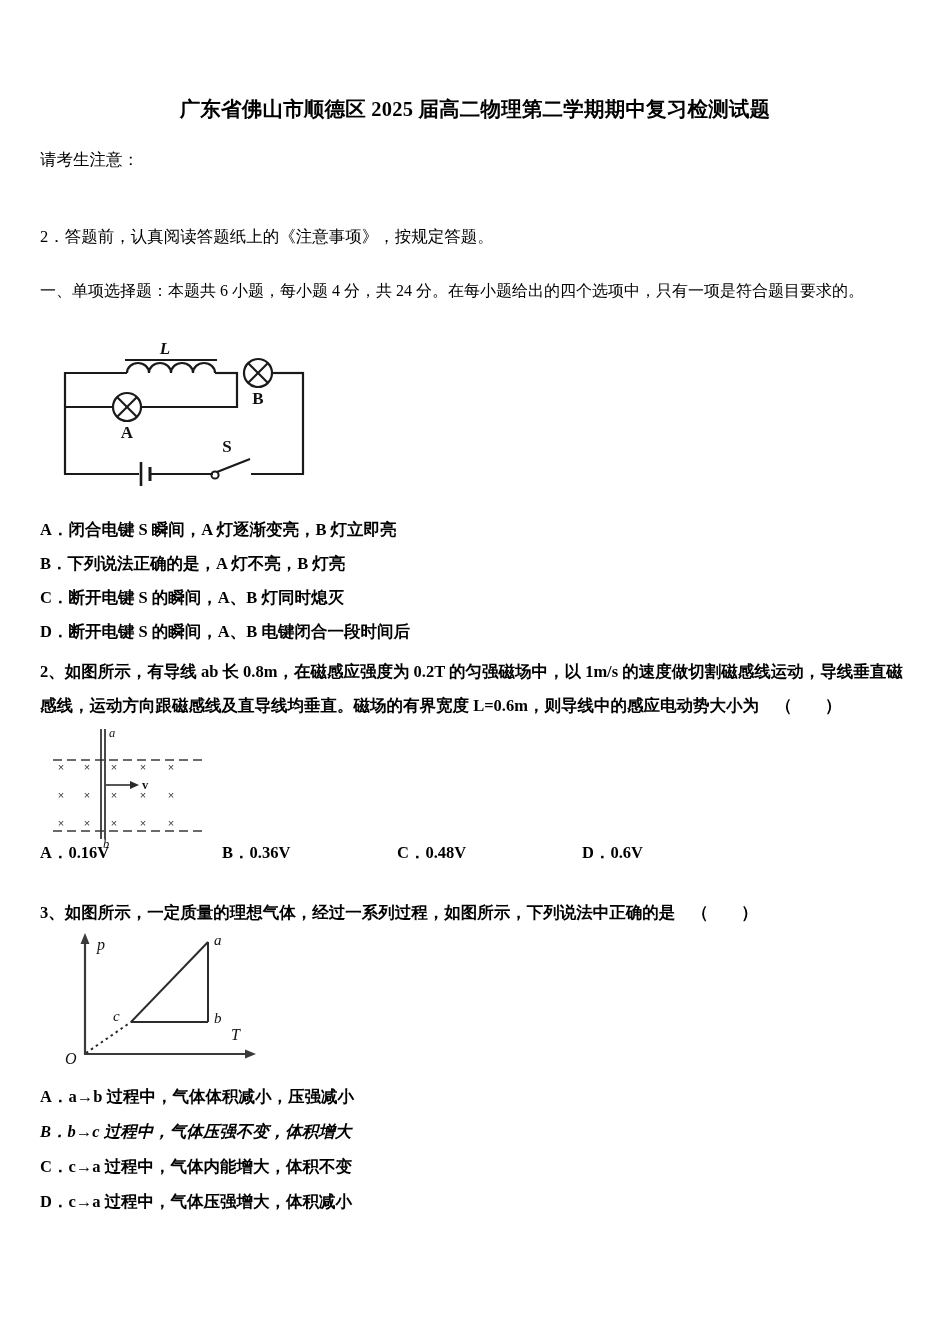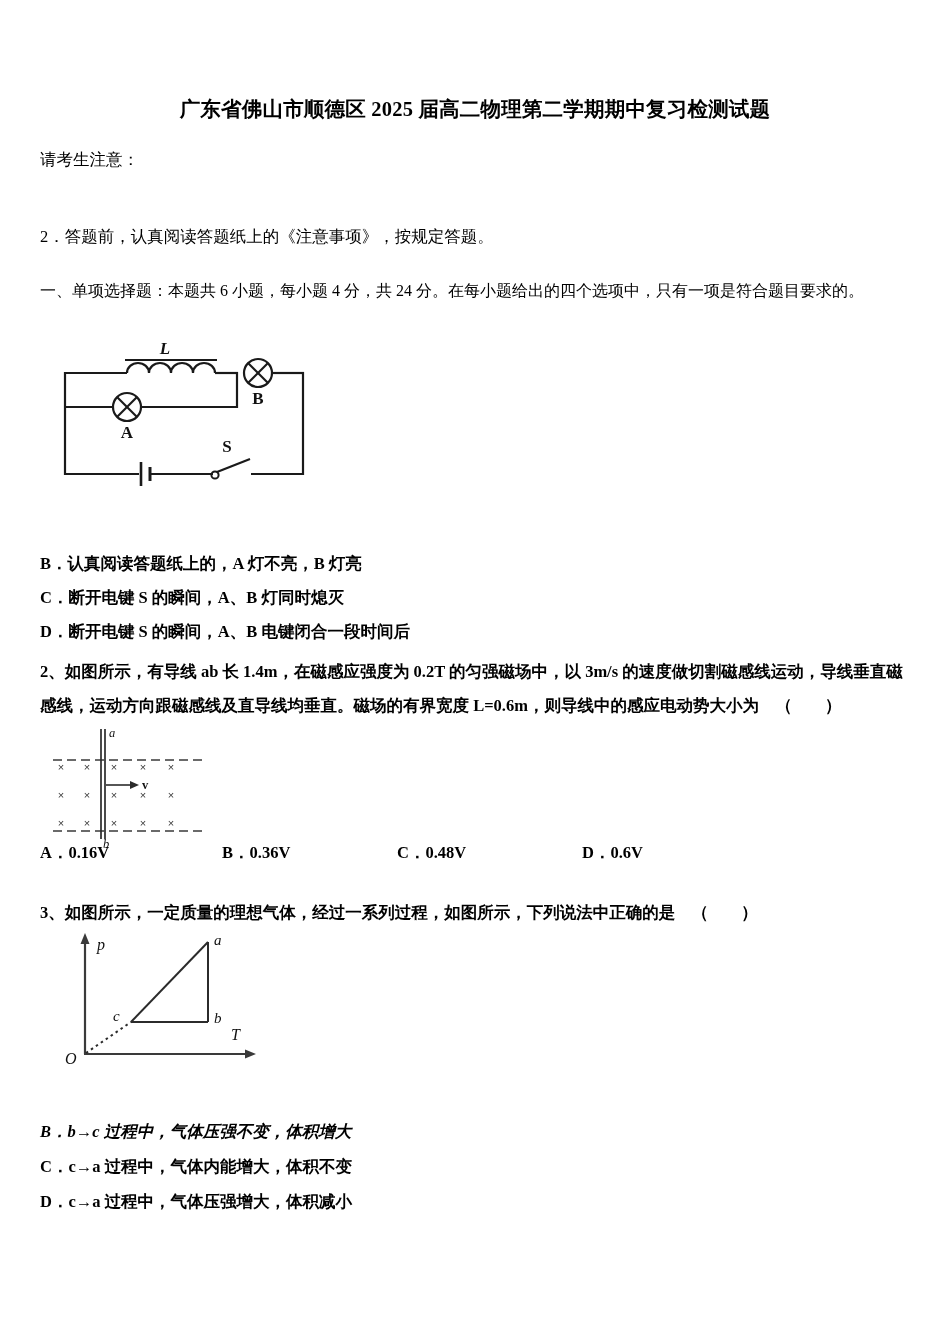--- a/index.html
+++ b/index.html
@@ -138,32 +138,35 @@
       <line x1="95" y1="129" x2="95" y2="143" stroke="#1a1a1a" stroke-width="3"></line>
       <line x1="96" y1="136" x2="158" y2="136" stroke="#1a1a1a" stroke-width="2.2"></line>
 
       <circle cx="160" cy="137" r="3.6" fill="none" stroke="#1a1a1a" stroke-width="2"></circle>
       <line x1="162" y1="134" x2="195" y2="121" stroke="#1a1a1a" stroke-width="2.2"></line>
       <line x1="196" y1="136" x2="248" y2="136" stroke="#1a1a1a" stroke-width="2.2"></line>
       <text x="172" y="114" font-family="'Liberation Serif',serif" font-size="17" font-weight="bold" text-anchor="middle" fill="#111">S</text>
     </svg>
   </div>
 
+  <div class="opt" style="top:519px;">
+    <span class="lab">A．</span><span>闭合电键 S 瞬间，A 灯逐渐变亮，B 灯立即亮</span>
+  </div>
   <div class="opt" style="top:553px;">
-    <span class="lab">B．</span><span>认真阅读答题纸上的，A 灯不亮，B 灯亮</span>
+    <span class="lab">B．</span><span>下列说法正确的是，A 灯不亮，B 灯亮</span>
   </div>
   <div class="opt" style="top:587px;">
     <span class="lab">C．</span><span>断开电键 S 的瞬间，A、B 灯同时熄灭</span>
   </div>
   <div class="opt" style="top:621px;">
     <span class="lab">D．</span><span>断开电键 S 的瞬间，A、B 电键闭合一段时间后</span>
   </div>
 
   <div class="q-text" style="top:655px;">
-    <span>2、</span><span>如图所示，有导线 ab 长 1.4m，在磁感应强度为 0.2T 的匀强磁场中，以 3m/s 的速度做切割磁感线运动，导线垂直磁感线，运动方向跟磁感线及直导线均垂直。磁场的有界宽度 L=0.6m，则导线中的感应电动势大小为　（　　）</span>
+    <span>2、</span><span>如图所示，有导线 ab 长 0.8m，在磁感应强度为 0.2T 的匀强磁场中，以 1m/s 的速度做切割磁感线运动，导线垂直磁感线，运动方向跟磁感线及直导线均垂直。磁场的有界宽度 L=0.6m，则导线中的感应电动势大小为　（　　）</span>
   </div>
 
   <div class="fig" style="left:45px; top:727px;">
     <svg width="170" height="122" viewBox="0 0 170 122">
 
       <line x1="8" y1="33" x2="162" y2="33" stroke="#3a3a3a" stroke-width="1.6" stroke-dasharray="9,5"></line>
 
       <line x1="8" y1="104" x2="162" y2="104" stroke="#3a3a3a" stroke-width="1.6" stroke-dasharray="9,5"></line>
 
       <line x1="56" y1="2" x2="56" y2="112" stroke="#2b2b2b" stroke-width="1.7"></line>
@@ -224,20 +227,23 @@
       <line x1="153" y1="14" x2="153" y2="94" stroke="#2b2b2b" stroke-width="2"></line>
 
       <line x1="153" y1="94" x2="76" y2="94" stroke="#2b2b2b" stroke-width="2"></line>
 
       <text x="159" y="17" font-family="'Liberation Serif',serif" font-size="15" font-style="italic" fill="#111">a</text>
       <text x="159" y="95" font-family="'Liberation Serif',serif" font-size="15" font-style="italic" fill="#111">b</text>
       <text x="58" y="93" font-family="'Liberation Serif',serif" font-size="15" font-style="italic" fill="#111">c</text>
     </svg>
   </div>
 
+  <div class="opt" style="top:1086px;">
+    <span class="lab">A．</span><span>a→b 过程中，气体体积减小，压强减小</span>
+  </div>
   <div class="opt" style="top:1121px;font-style:italic;">
     <span class="lab">B．</span><span>b→c 过程中，气体压强不变，体积增大</span>
   </div>
   <div class="opt" style="top:1191px;">
     <span class="lab">D．</span><span>c→a 过程中，气体压强增大，体积减小</span>
   </div>
   <div class="opt" style="top:1156px;">
     <span class="lab">C．</span><span>c→a 过程中，气体内能增大，体积不变</span>
   </div>
 

